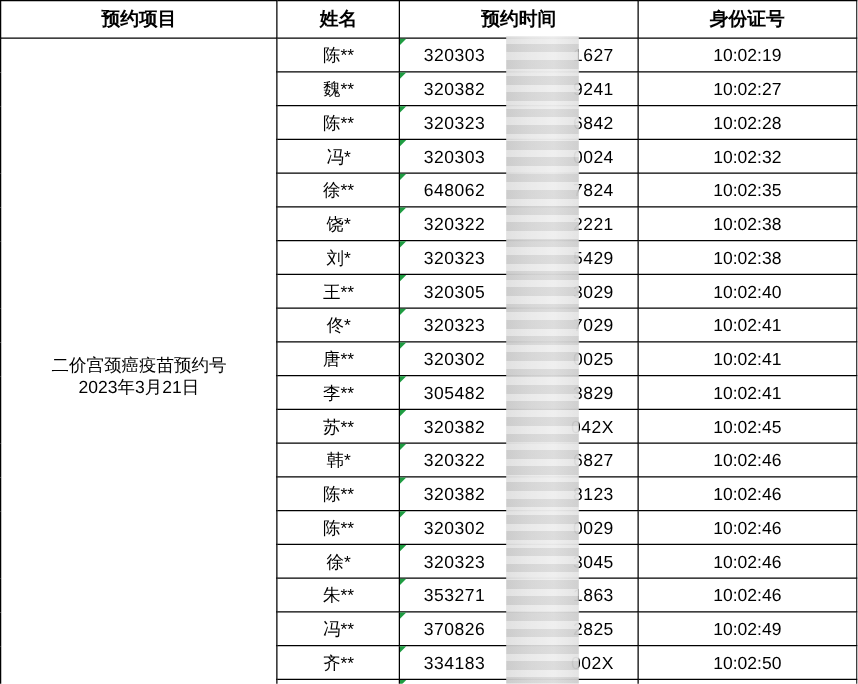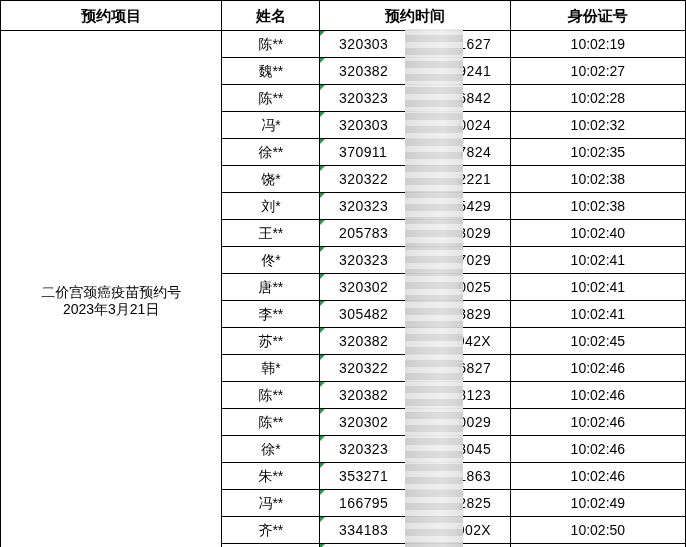--- a/index.html
+++ b/index.html
@@ -175,21 +175,21 @@
             <span class="id-gap"></span>
             <span class="id-suffix">0024</span>
           </span>
         </td>
         <td>10:02:32</td>
       </tr>
       <tr>
         <td>徐**</td>
         <td class="id-cell">
           <span class="id-inner">
-            <span class="id-prefix">370911</span>
+            <span class="id-prefix">648062</span>
             <span class="id-gap"></span>
             <span class="id-suffix">7824</span>
           </span>
         </td>
         <td>10:02:35</td>
       </tr>
       <tr>
         <td>饶*</td>
         <td class="id-cell">
           <span class="id-inner">
@@ -208,21 +208,21 @@
             <span class="id-gap"></span>
             <span class="id-suffix">5429</span>
           </span>
         </td>
         <td>10:02:38</td>
       </tr>
       <tr>
         <td>王**</td>
         <td class="id-cell">
           <span class="id-inner">
-            <span class="id-prefix">205783</span>
+            <span class="id-prefix">320305</span>
             <span class="id-gap"></span>
             <span class="id-suffix">3029</span>
           </span>
         </td>
         <td>10:02:40</td>
       </tr>
       <tr>
         <td>佟*</td>
         <td class="id-cell">
           <span class="id-inner">
@@ -318,21 +318,21 @@
             <span class="id-gap"></span>
             <span class="id-suffix">1863</span>
           </span>
         </td>
         <td>10:02:46</td>
       </tr>
       <tr>
         <td>冯**</td>
         <td class="id-cell">
           <span class="id-inner">
-            <span class="id-prefix">166795</span>
+            <span class="id-prefix">370826</span>
             <span class="id-gap"></span>
             <span class="id-suffix">2825</span>
           </span>
         </td>
         <td>10:02:49</td>
       </tr>
       <tr>
         <td>齐**</td>
         <td class="id-cell">
           <span class="id-inner">

